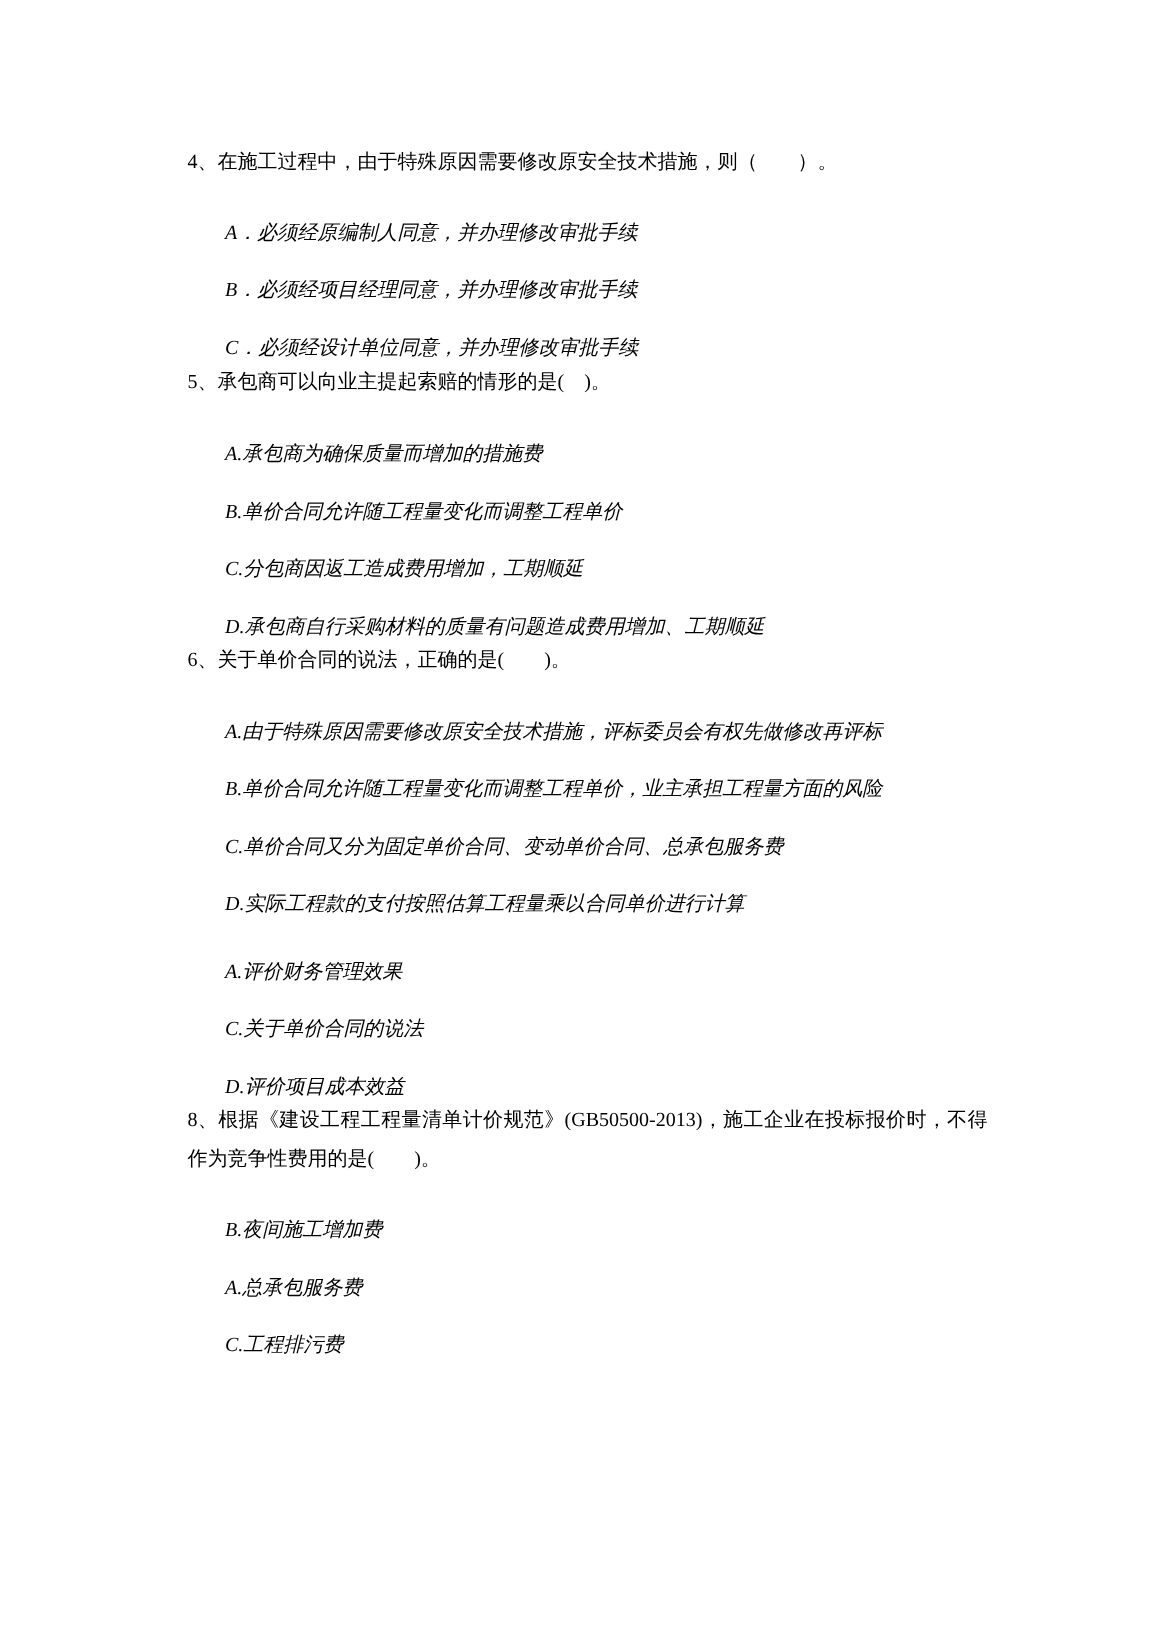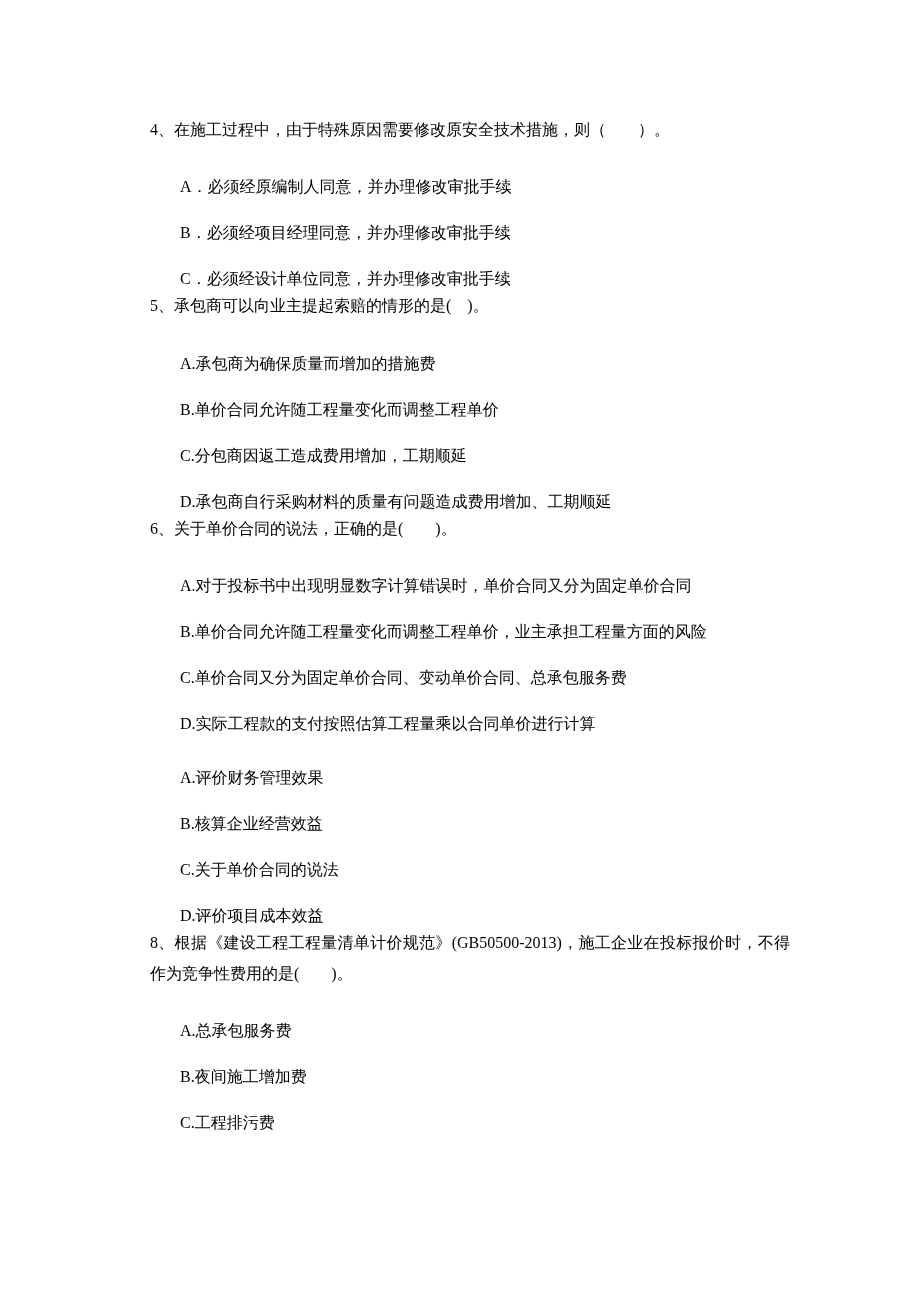--- a/index.html
+++ b/index.html
@@ -19,20 +19,21 @@
     margin-bottom: 0;
     text-align: justify;
     line-height: 1.9;
   }
   .question-stem.first {
     margin-top: 0;
   }
   .options {
     padding-left: 30px;
     padding-top: 8px;
+    font-style: italic;
   }
   .option {
     margin-top: 22px;
   }
 </style>
 </head>
 <body>
 
 <div class="page">
 
@@ -46,33 +47,32 @@
   <div class="question-stem">5、承包商可以向业主提起索赔的情形的是(　)。</div>
   <div class="options">
     <div class="option">A.承包商为确保质量而增加的措施费</div>
     <div class="option">B.单价合同允许随工程量变化而调整工程单价</div>
     <div class="option">C.分包商因返工造成费用增加，工期顺延</div>
     <div class="option">D.承包商自行采购材料的质量有问题造成费用增加、工期顺延</div>
   </div>
 
   <div class="question-stem">6、关于单价合同的说法，正确的是(　　)。</div>
   <div class="options">
-    <div class="option">A.对于投标书中出现明显数字计算错误时，单价合同又分为固定单价合同</div>
+    <div class="option">A.由于特殊原因需要修改原安全技术措施，评标委员会有权先做修改再评标</div>
     <div class="option">B.单价合同允许随工程量变化而调整工程单价，业主承担工程量方面的风险</div>
     <div class="option">C.单价合同又分为固定单价合同、变动单价合同、总承包服务费</div>
     <div class="option">D.实际工程款的支付按照估算工程量乘以合同单价进行计算</div>
   </div>
 
   <div class="options">
     <div class="option">A.评价财务管理效果</div>
-    <div class="option">B.核算企业经营效益</div>
     <div class="option">C.关于单价合同的说法</div>
     <div class="option">D.评价项目成本效益</div>
   </div>
 
   <div class="question-stem">8、根据《建设工程工程量清单计价规范》(GB50500-2013)，施工企业在投标报价时，不得作为竞争性费用的是(　　)。</div>
   <div class="options">
+    <div class="option">B.夜间施工增加费</div>
     <div class="option">A.总承包服务费</div>
-    <div class="option">B.夜间施工增加费</div>
     <div class="option">C.工程排污费</div>
   </div>
 
 </div>
 
 </body></html>

